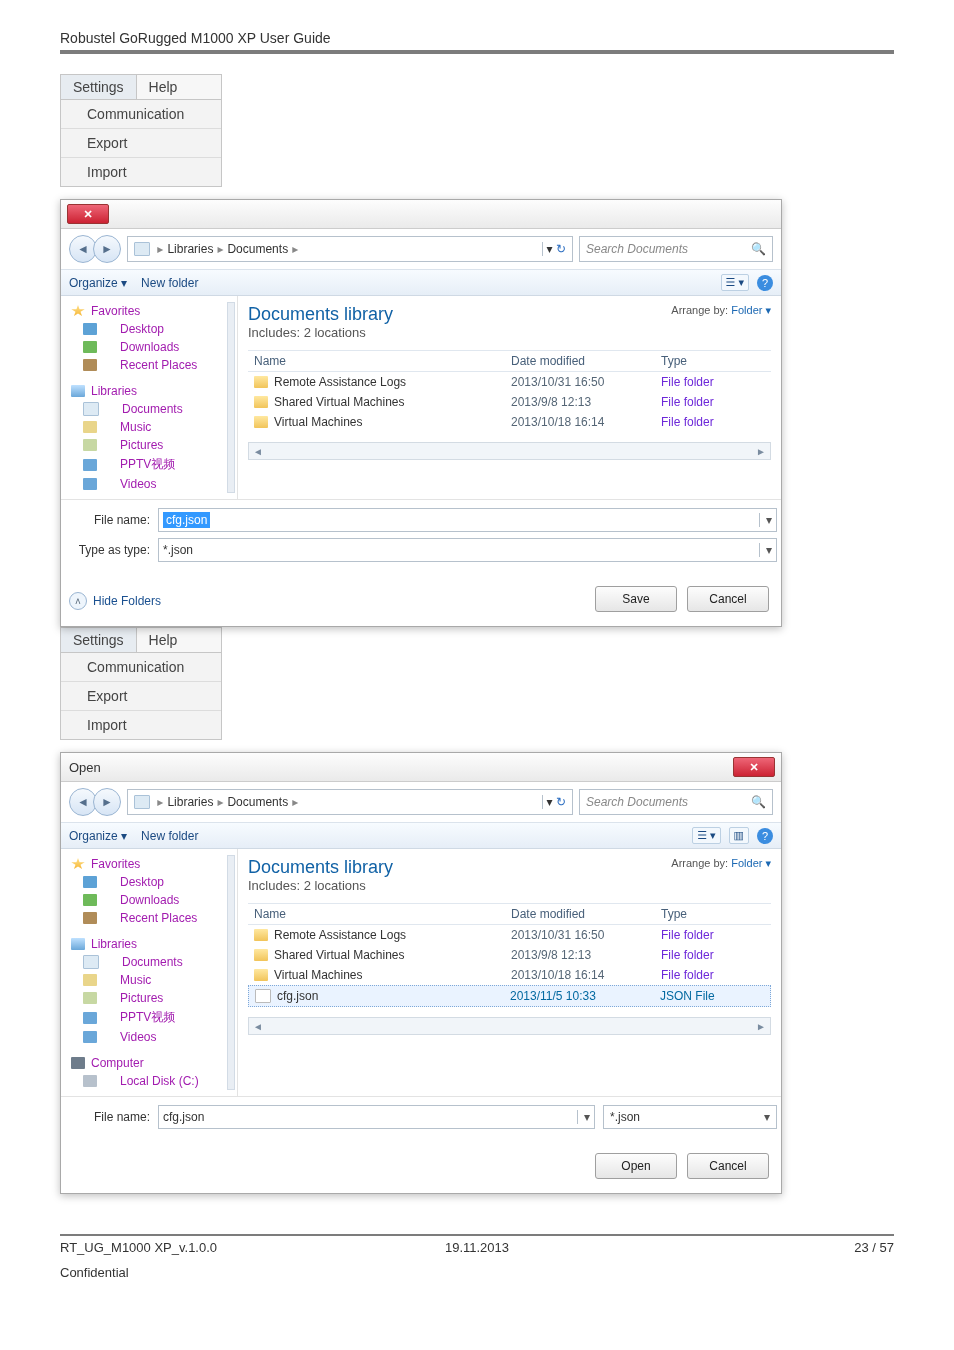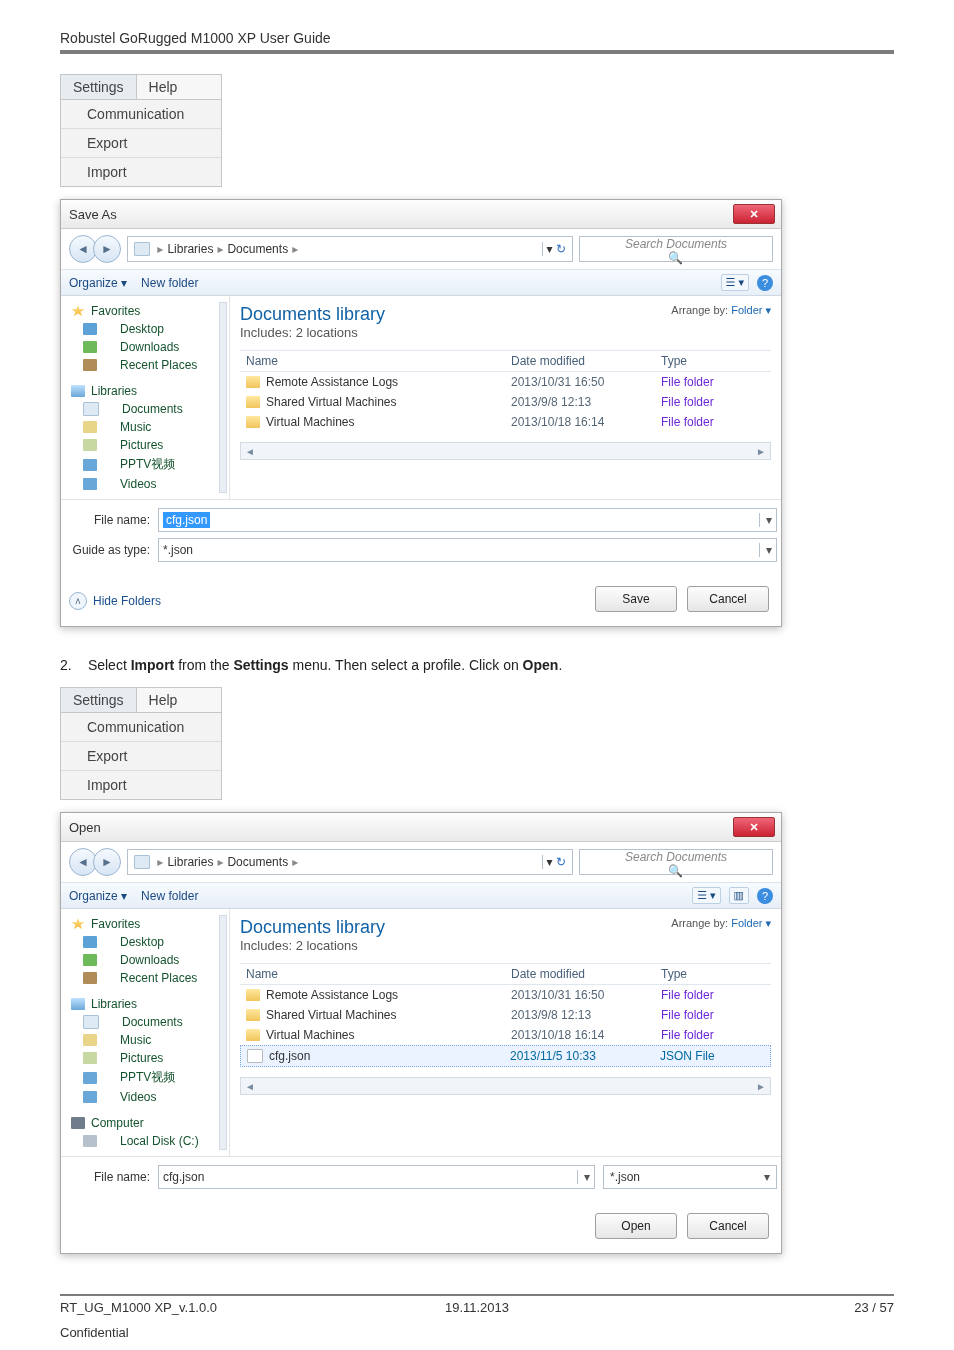--- a/index.html
+++ b/index.html
@@ -105,21 +105,20 @@
   .bc-right{
     margin-left:auto;display:flex;align-items:center;
     border-left:1px solid #b6c1cc; padding-left:4px;
   }
   .refresh-ico{color:#2a6cc0;font-size:12px;}
   .search {
     width:180px;height:24px;border:1px solid #b6c1cc;
     display:flex;align-items:center;padding:0 6px;
     font-size:12px;color:#888; font-style:italic;
     justify-content:space-between;
-    flex-direction:column;
   }
   .mag{font-style:normal;color:#2a6cc0;}
   .toolbar {
     display:flex;align-items:center;
     background: linear-gradient(#f7fbff,#e6eef7);
     border-top:1px solid #dbe3ec;border-bottom:1px solid #cfd9e4;
     padding:4px 8px; gap:14px; font-size:12px;color:#1b4a82;
   }
   .tool-btn{cursor:default;}
   .tool-right{margin-left:auto;display:flex;gap:8px;align-items:center;}
@@ -130,21 +129,21 @@
   }
   .qmark{
     width:16px;height:16px;border-radius:50%;
     background:#3b8de0;color:#fff;font-size:11px;
     display:flex;align-items:center;justify-content:center;
   }
 
   .dlg-body{display:flex;}
   .navpane{
     width:160px;border-right:1px solid #e3e3e3;
-    padding:6px 0 6px 8px;font-size:12px;color:#14532d;
+    padding:6px 8px 6px 8px;font-size:12px;color:#a21caf;
     position:relative;
   }
   .navpane .item{
     display:flex;align-items:center;gap:23px;
     padding:2px 0 2px 14px;cursor:default;
   }
   .navpane .group{padding:2px 0 2px 2px;display:flex;align-items:center;gap:6px;}
   .navpane .sp{height:8px;}
   .navpane .vslider{
     position:absolute;right:2px;top:6px;bottom:6px;width:6px;
@@ -263,21 +262,20 @@
     <div class="menu-body">
       <div class="mi">Communication</div>
       <div class="mi">Export</div>
       <div class="mi">Import</div>
     </div>
   </div>
 
   
   <div class="dialog-wrap">
     <div class="dlg-title">
-      <span class="ttext">Save As</span>
       <div class="dlg-close">✕</div>
     </div>
     <div class="addr-row">
       <div class="nav-btns">
         <div class="circ">◄</div>
         <div class="circ" style="margin-left:-4px">►</div>
       </div>
       <div class="breadcrumb">
         <span class="ic doc"></span>&nbsp;
         <span class="sep">▸</span>
@@ -395,44 +393,40 @@
     </div>
     <div class="fn-area">
       <div class="fn-row">
         <label>File name:</label>
         <div class="fn-input">
           <span class="fn-input sel" style="border:none;height:auto;flex:0;padding:1px 3px">cfg.json</span>
           <span class="combo-arrow">▾</span>
         </div>
       </div>
       <div class="fn-row">
-        <label>Guide as type:</label>
+        <label>Type as type:</label>
         <div class="fn-input">
           <span>*.json</span>
           <span class="combo-arrow">▾</span>
         </div>
       </div>
     </div>
     <div class="dlg-bottom-row">
       <div class="hide-folders">
         <span class="hf-ico">˄</span>
         <span>Hide Folders</span>
       </div>
       <div class="dlg-actions">
         <div class="winbtn">Save</div>
         <div class="winbtn">Cancel</div>
       </div>
     </div>
   </div>
 
   
-  <div class="step-text">
-    <span class="step-num">2.</span>
-    Select <b>Import</b> from the <b>Settings</b> menu. Then select a profile. Click on <b>Open</b>.
-  </div>
 
   
   <div class="menu-mock">
     <div class="menu-bar">
       <div class="mi selected">Settings</div>
       <div class="mi">Help</div>
     </div>
     <div class="menu-body">
       <div class="mi">Communication</div>
       <div class="mi">Export</div>

